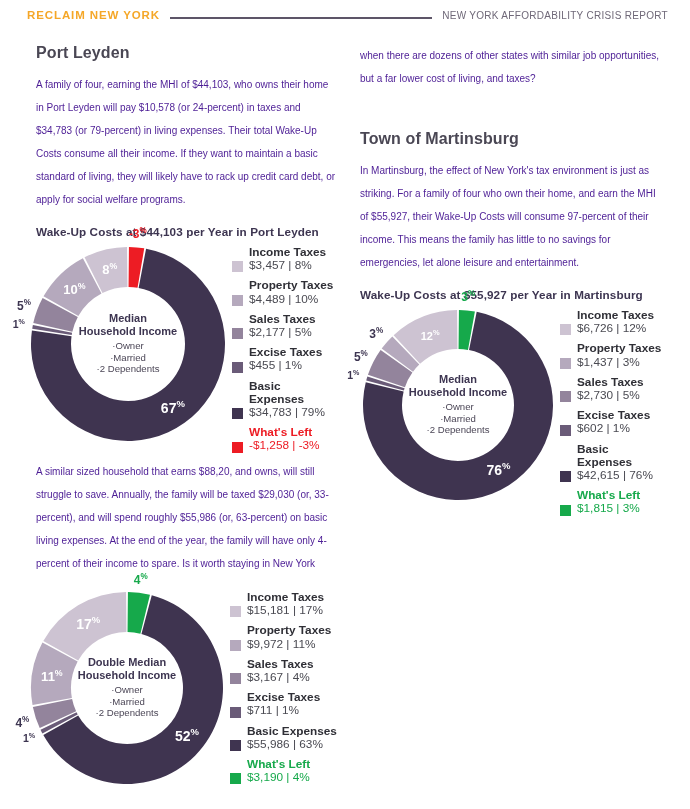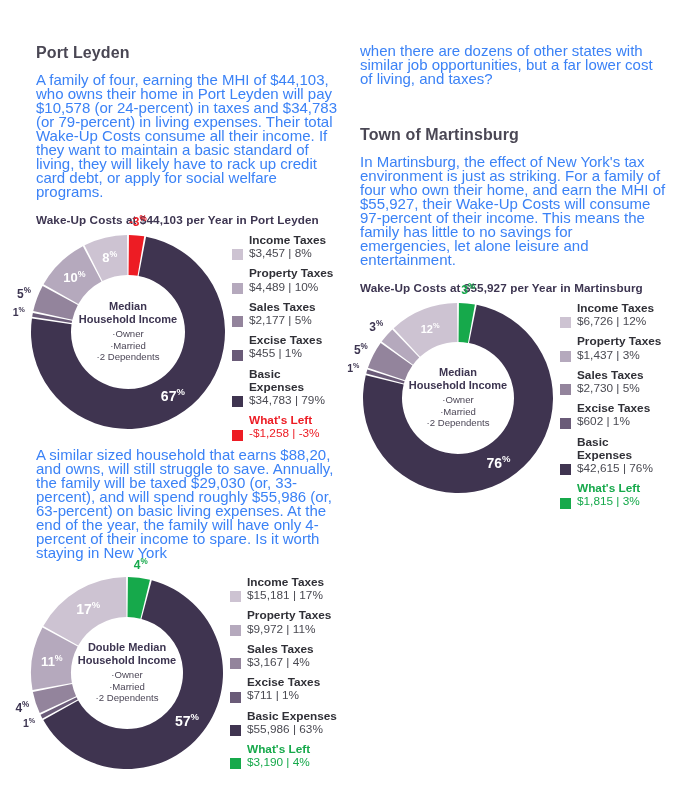--- a/index.html
+++ b/index.html
@@ -33,21 +33,21 @@
   
   .colL{position:absolute;left:28px;top:44px;width:310px;}
   .colR{position:absolute;left:360px;top:44px;width:306px;}
 
   h2.sect{
     font-size:16px;font-weight:bold;color:#4a4754;
     margin:0 0 11px 0;letter-spacing:.1px;
   }
   .colL h2.sect{margin-left:8px;}
   p.body{
-    font-size:15px;line-height:14px;color:#3b82f6;
+    font-size:10px;line-height:23px;color:#4c1d95;
     margin:0 0 14px 0;
   }
   .colL p.body{margin-left:8px;}
   .chart-title{
     font-size:11.7px;font-weight:bold;color:#3d3551;
     margin:0 0 6px 0;letter-spacing:.1px;
   }
   .colL .chart-title{margin-left:8px;}
 
   
@@ -78,20 +78,25 @@
   .lg-txt{line-height:13.2px;}
   .lg-name{font-size:11.8px;font-weight:bold;color:#2f2f36;display:block;}
   .lg-val{font-size:11.8px;color:#4a4a52;display:block;}
   .lg-row.accent .lg-name,.lg-row.accent .lg-val{color:inherit;}
 </style>
 </head>
 <body>
 
 <div class="page">
 
+  <div class="hdr">
+    <div class="hdr-brand">RECLAIM NEW YORK</div>
+    <div class="hdr-rule"></div>
+    <div class="hdr-right">NEW YORK AFFORDABILITY CRISIS REPORT</div>
+  </div>
 
   <div class="colL">
     <h2 class="sect">Port Leyden</h2>
     <p class="body">A family of four, earning the MHI of $44,103, who owns their home in Port Leyden will pay $10,578 (or 24-percent) in taxes and $34,783 (or 79-percent) in living expenses. Their total Wake-Up Costs consume all their income. If they want to maintain a basic standard of living, they will likely have to rack up credit card debt, or apply for social welfare programs.</p>
 
     <div class="chart-title">Wake-Up Costs at $44,103 per Year in Port Leyden</div>
     <div class="donut-block" id="chart-0" style="height: 202px;">
         <div class="donut-wrap" style="position: absolute; left: 0px; top: 0px; width: 200px; height: 200px;">
           <svg class="donut-svg" width="200" height="200" viewBox="0 0 200 200">
             <path d="M 100.9311188558528 3.0044690840022525 A 97 97 0 0 1 116.24113049975696 4.369326677629928 L 109.54375709779532 43.804655882730984 A 57 57 0 0 0 100.5471523173568 43.00262616276421 Z" fill="#ed1c24"></path>
@@ -178,21 +183,21 @@
           <div class="donut-center" style="top: 67px; width: 198px;">
             <div class="dc-title">Double Median</div>
             <div class="dc-title">Household Income</div>
             <div class="dc-sub">
               <div>·Owner</div>
               <div>·Married</div>
               <div>·2 Dependents</div>
             </div>
           </div>
           <div class="slice-label" style="color: rgb(22, 169, 75); font-size: 12px; left: 112.787px; top: -10.1326px; transform: translate(-50%, -50%);"><span>4</span><sup>%</sup></div>
-          <div class="slice-label" style="color: rgb(255, 255, 255); font-size: 14px; left: 159.052px; top: 145.581px; transform: translate(-50%, -50%);"><span>57</span><sup>%</sup></div>
+          <div class="slice-label" style="color: rgb(255, 255, 255); font-size: 14px; left: 159.052px; top: 145.581px; transform: translate(-50%, -50%);"><span>52</span><sup>%</sup></div>
           <div class="slice-label" style="color: rgb(61, 53, 81); font-size: 10.5px; left: 0.989282px; top: 148.939px; transform: translate(-50%, -50%);"><span>1</span><sup>%</sup></div>
           <div class="slice-label" style="color: rgb(61, 53, 81); font-size: 12px; left: -5.61622px; top: 132.992px; transform: translate(-50%, -50%);"><span>4</span><sup>%</sup></div>
           <div class="slice-label" style="color: rgb(255, 255, 255); font-size: 13px; left: 23.9357px; top: 87.111px; transform: translate(-50%, -50%);"><span>11</span><sup>%</sup></div>
           <div class="slice-label" style="color: rgb(255, 255, 255); font-size: 14px; left: 60.3129px; top: 33.5836px; transform: translate(-50%, -50%);"><span>17</span><sup>%</sup></div>
         </div>
         <div class="legend" style="left: 202px; top: 2px;">
           <div class="lg-row">
             <span class="lg-sw" style="background: rgb(205, 195, 210);"></span>
             <span class="lg-txt">
               <span class="lg-name">Income Taxes</span>

